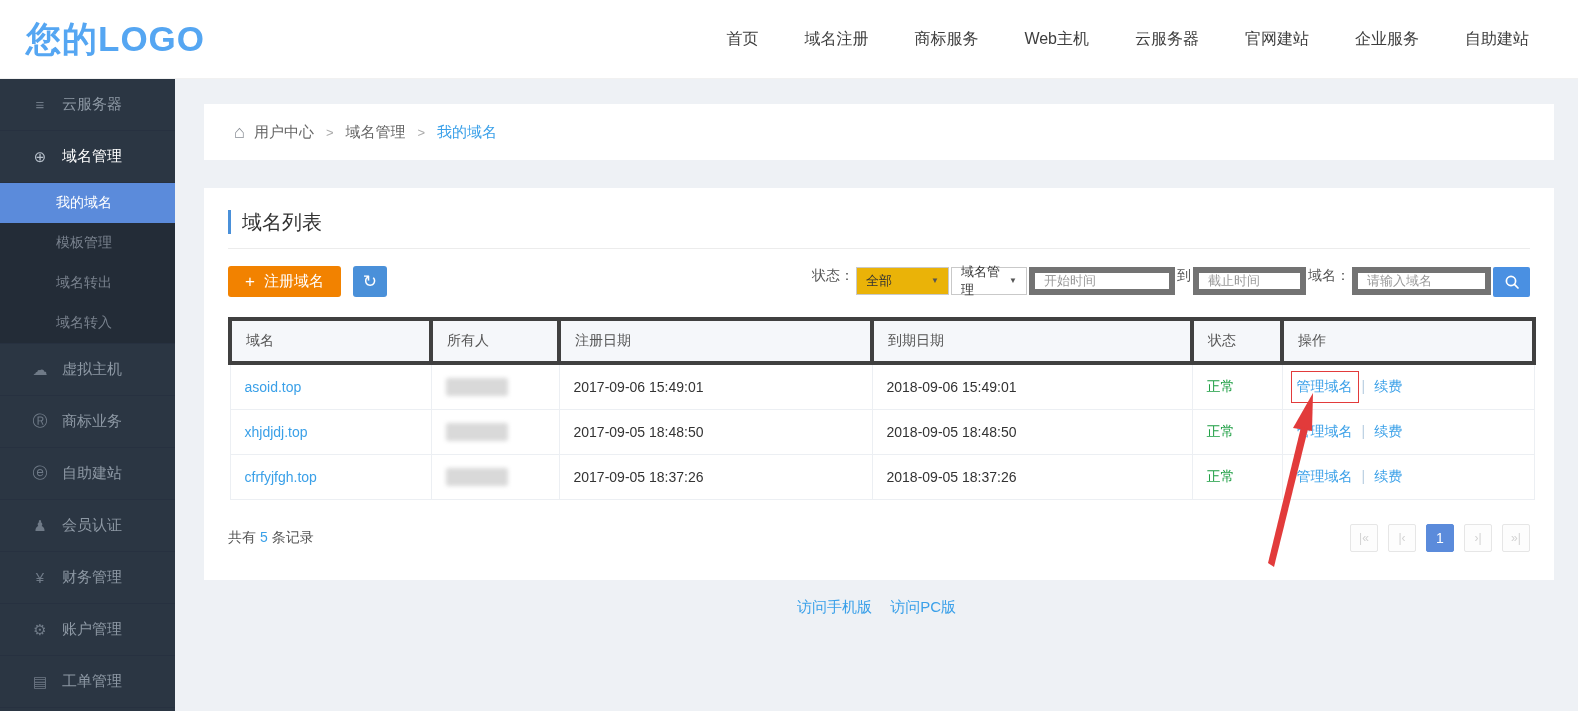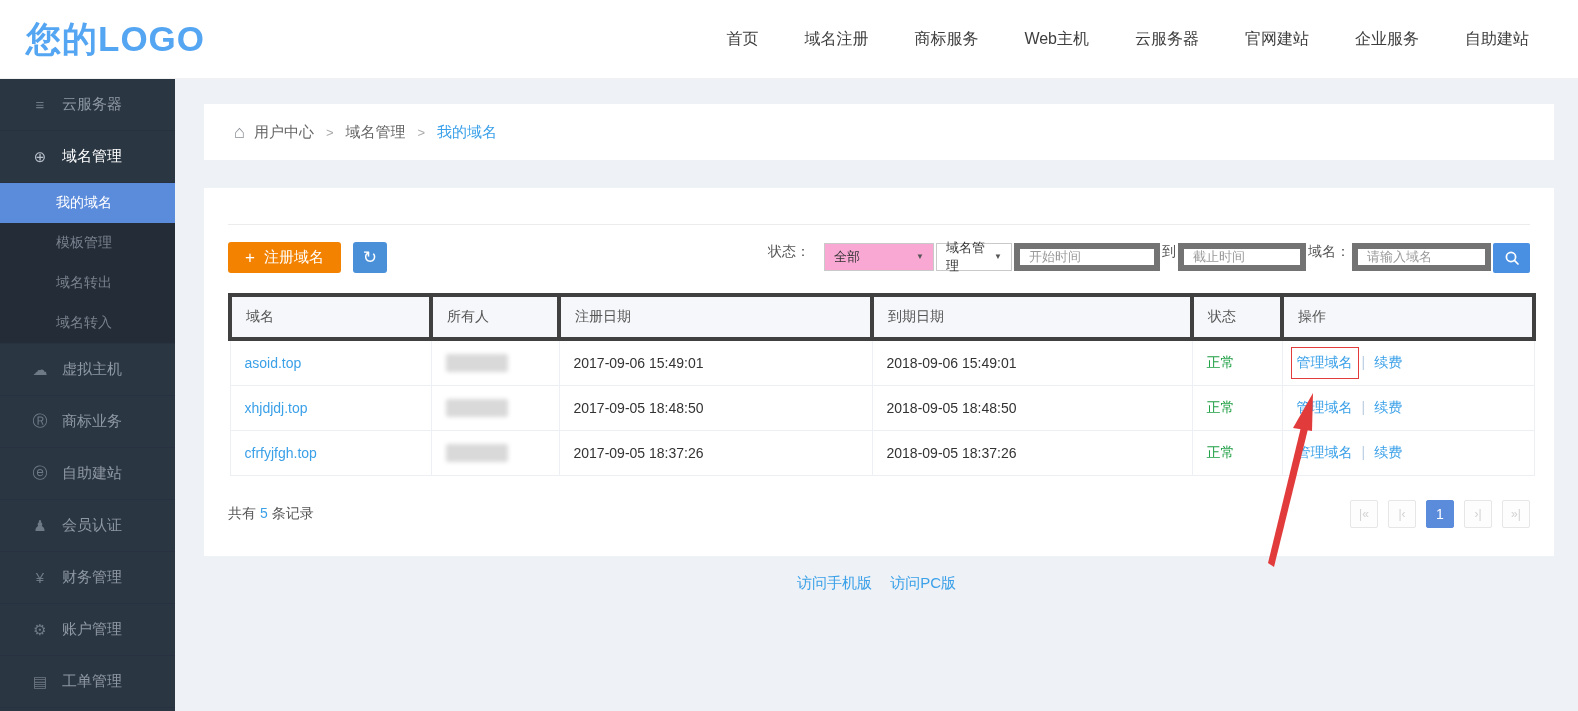--- a/index.html
+++ b/index.html
@@ -43,26 +43,26 @@
   .btn-register { background:#f28200; color:#fff; border:none; font-size:15px; height:31px;
                   padding:0 17px; border-radius:3px; display:flex; align-items:center; gap:9px; cursor:pointer; }
   .btn-register .plus { font-size:17px; line-height:1; }
   .btn-refresh { background:#4a90d9; color:#fff; border:none; width:34px; height:31px; border-radius:3px;
                  font-size:17px; cursor:pointer; margin-left:12px; line-height:1; }
   .filters { display:flex; align-items:flex-start; gap:2px; font-size:14px; color:#555; }
   .f-label { white-space:nowrap; }
   .select { border:1px solid #c9c9c9; height:28px; display:flex; align-items:center;
             justify-content:space-between; padding:0 9px; background:#fff; cursor:pointer; font-size:13px; color:#333; }
   .select .caret { font-size:8px; color:#555; margin-left:6px; }
-  .sel-status { background:#f9a8d4; width:110px;margin-left:12px; }
+  .sel-status { background:#eab308; width:93px; }
   .sel-time { width:76px; }
   .f-input { border:6px solid #737373; height:28px; padding:0 9px; font-size:13px; color:#7f1d1d; background:#fff; }
   .f-input::placeholder { color:#999; }
   .inp-start { width:146px; }
-  .inp-end { width:128px; }
+  .inp-end { width:113px; }
   .inp-domain { width:139px; }
   .btn-search { background:#4a90e2; border:none; width:37px; height:30px; border-radius:2px; cursor:pointer;
                 display:flex; align-items:center; justify-content:center; }
   
   .domain-table { width:100%; border-collapse:collapse; table-layout:fixed; margin-top:20px; }
   .domain-table th { background:#f5f7fa; font-weight:normal; color:#555; text-align:left;
                      padding:11px 14px; border:4px solid #404040; font-size:14px; }
   .domain-table td { padding:13px 14px; border:1px solid #eceff3; font-size:14px; color:#333; height:19px; }
   .domain-link { color:#3aa0e8; cursor:pointer; }
   .redacted { width:62px; height:18px; background:#d9d9d9; border-radius:2px; filter:blur(2px); }
@@ -160,20 +160,21 @@
   <div class="breadcrumb-card">
     <span class="home-ico">⌂</span>
     <span class="crumb">用户中心</span>
     <span class="crumb-sep">&gt;</span>
     <span class="crumb">域名管理</span>
     <span class="crumb-sep">&gt;</span>
     <span class="crumb current">我的域名</span>
   </div>
 
   <div class="main-card">
+    <div class="panel-title">域名列表</div>
     <div class="title-divider"></div>
 
     <div class="toolbar">
       <div class="toolbar-left">
         <button class="btn-register">
           <span class="plus">+</span>
           <span>注册域名</span>
         </button>
         <button class="btn-refresh">
           <span>↻</span>

